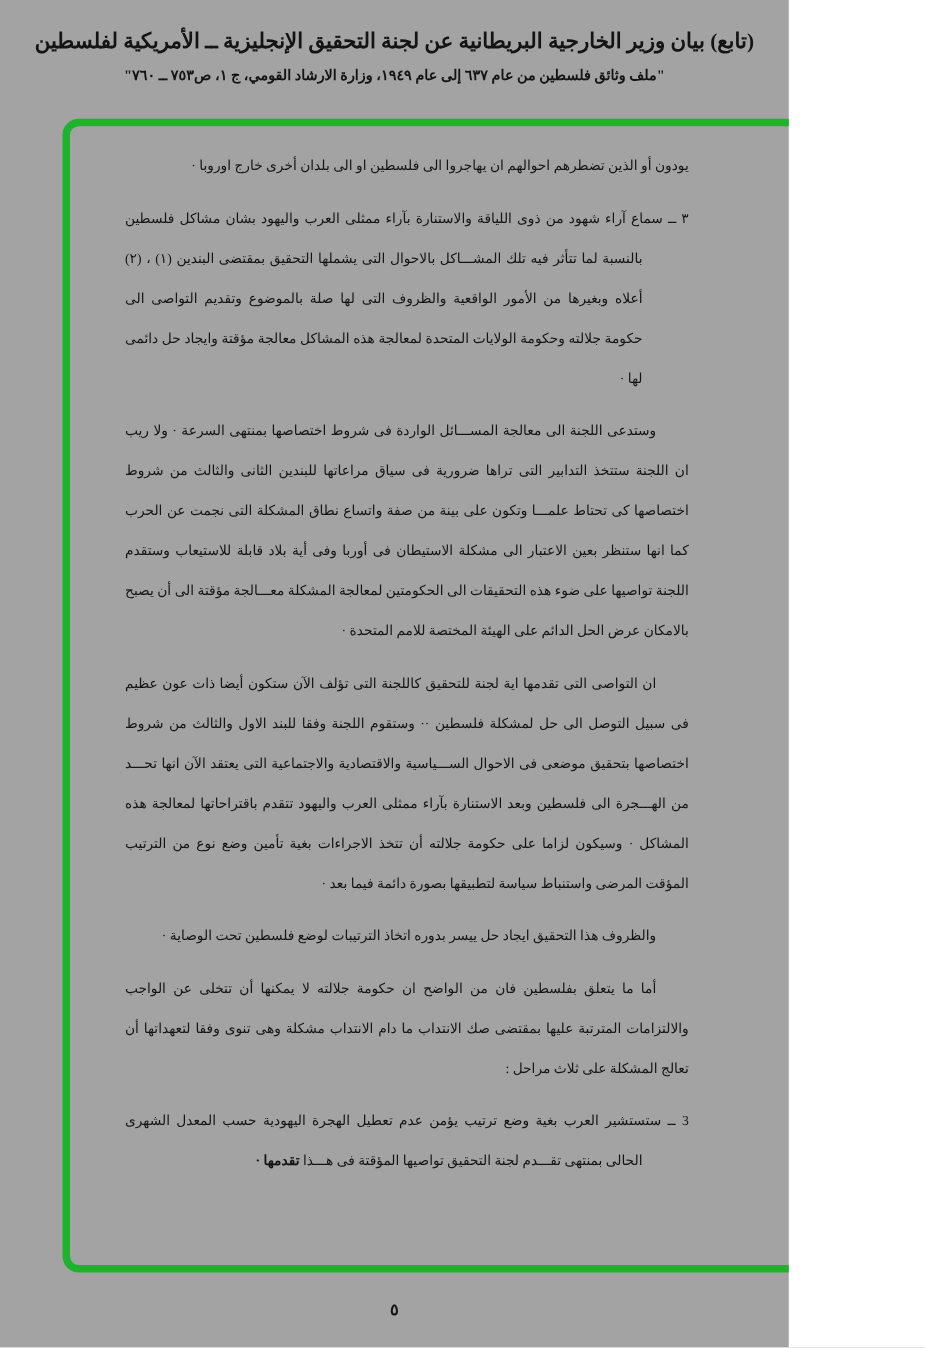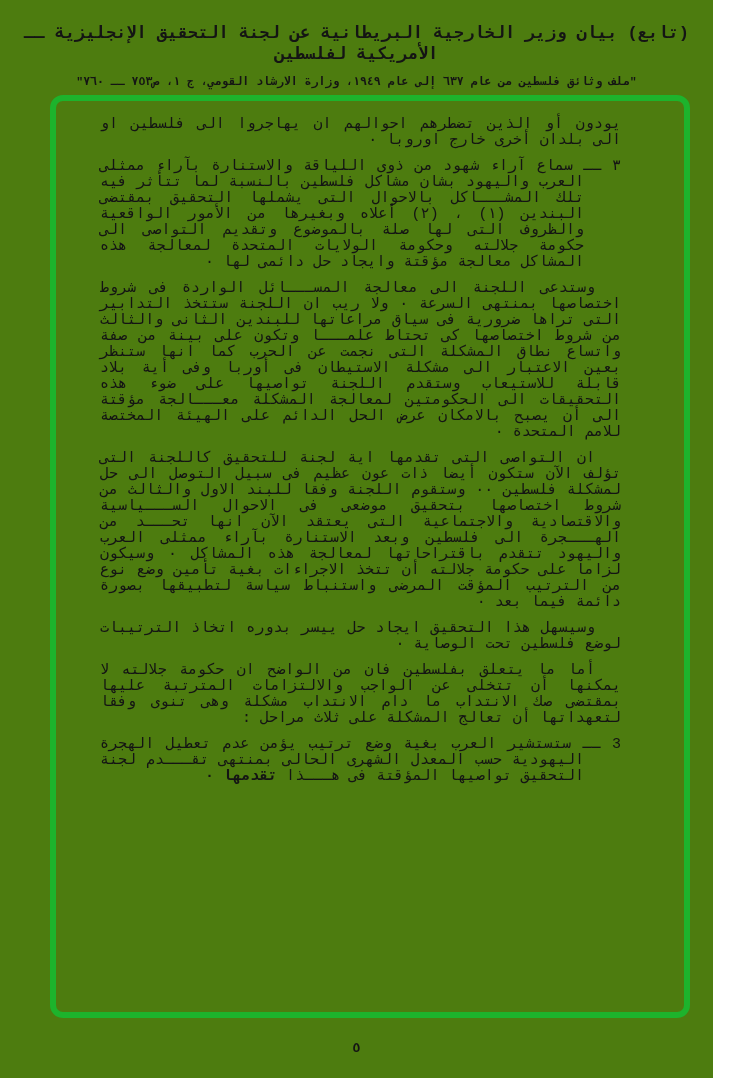--- a/index.html
+++ b/index.html
@@ -1,21 +1,21 @@
 <!DOCTYPE html>
 <html lang="ar"><head>
 <meta charset="utf-8">
 <style>
   html, body { margin: 0; padding: 0; background: #ffffff; }
   .page {
     position: relative;
-    width: 713px;
+    width: 631px;
     height: 1078px;
-    background: #4d7c0f;
-    font-family: Liberation Mono, monospace;
+    background: #a3a3a3;
+    font-family: Liberation Serif, serif;
     color: #141414;
     overflow: hidden;
   }
   .header {
     position: absolute;
     top: 22px; left: 0; right: 0;
     text-align: center;
     direction: rtl;
   }
   .header .title {
@@ -34,26 +34,26 @@
     top: 95px;
     width: 640px;
     height: 923px;
     box-sizing: border-box;
     border: 6px solid #1db32c;
     border-radius: 13px;
   }
   .content {
     position: absolute;
     top: 117px;
-    right: 92px;
+    right: 80px;
     left: 100px;
     direction: rtl;
     text-align: justify;
-    font-size: 15px;
-    line-height: 16px;
+    font-size: 11px;
+    line-height: 32px;
   }
   .para {
     margin: 0 0 10px 0;
     text-indent: 26px;
   }
   .para.flush { text-indent: 0; }
   .item {
     margin: 0 0 10px 0;
     padding-right: 37px;
     text-indent: -37px;
@@ -85,21 +85,21 @@
     <p class="para flush">يودون أو الذين تضطرهم احوالهم ان يهاجروا الى فلسطين او الى بلدان أخرى خارج اوروبا ·</p>
 
     <p class="item"><span class="num">٣ ــ</span> <span>سماع آراء شهود من ذوى اللياقة والاستنارة بآراء ممثلى العرب واليهود بشان مشاكل فلسطين بالنسبة لما تتأثر فيه تلك المشـــاكل بالاحوال التى يشملها التحقيق بمقتضى البندين (١) ، (٢) أعلاه وبغيرها من الأمور الواقعية والظروف التى لها صلة بالموضوع وتقديم التواصى الى حكومة جلالته وحكومة الولايات المتحدة لمعالجة هذه المشاكل معالجة مؤقتة وايجاد حل دائمى لها ·</span></p>
 
 
 
     <p class="para">وستدعى اللجنة الى معالجة المســـائل الواردة فى شروط اختصاصها بمنتهى السرعة · ولا ريب ان اللجنة ستتخذ التدابير التى تراها ضرورية فى سياق مراعاتها للبندين الثانى والثالث من شروط اختصاصها كى تحتاط علمـــا وتكون على بينة من صفة واتساع نطاق المشكلة التى نجمت عن الحرب كما انها ستنظر بعين الاعتبار الى مشكلة الاستيطان فى أوربا وفى أية بلاد قابلة للاستيعاب وستقدم اللجنة تواصيها على ضوء هذه التحقيقات الى الحكومتين لمعالجة المشكلة معـــالجة مؤقتة الى أن يصبح بالامكان عرض الحل الدائم على الهيئة المختصة للامم المتحدة ·</p>
 
     <p class="para">ان التواصى التى تقدمها اية لجنة للتحقيق كاللجنة التى تؤلف الآن ستكون أيضا ذات عون عظيم فى سبيل التوصل الى حل لمشكلة فلسطين ·· وستقوم اللجنة وفقا للبند الاول والثالث من شروط اختصاصها بتحقيق موضعى فى الاحوال الســـياسية والاقتصادية والاجتماعية التى يعتقد الآن انها تحـــد من الهـــجرة الى فلسطين وبعد الاستنارة بآراء ممثلى العرب واليهود تتقدم باقتراحاتها لمعالجة هذه المشاكل · وسيكون لزاما على حكومة جلالته أن تتخذ الاجراءات بغية تأمين وضع نوع من الترتيب المؤقت المرضى واستنباط سياسة لتطبيقها بصورة دائمة فيما بعد ·</p>
 
-    <p class="para">وسيسهل هذا التحقيق ايجاد حل ييسر بدوره اتخاذ الترتيبات لوضع فلسطين تحت الوصاية ·</p>
+    <p class="para">والظروف هذا التحقيق ايجاد حل ييسر بدوره اتخاذ الترتيبات لوضع فلسطين تحت الوصاية ·</p>
 
     <p class="para">أما ما يتعلق بفلسطين فان من الواضح ان حكومة جلالته لا يمكنها أن تتخلى عن الواجب والالتزامات المترتبة عليها بمقتضى صك الانتداب ما دام الانتداب مشكلة وهى تنوى وفقا لتعهداتها أن تعالج المشكلة على ثلاث مراحل :</p>
 
     <p class="item"><span class="num">3 ــ</span> <span>ستستشير العرب بغية وضع ترتيب يؤمن عدم تعطيل الهجرة اليهودية حسب المعدل الشهرى الحالى بمنتهى تقـــدم لجنة التحقيق تواصيها المؤقتة فى هـــذا </span><span class="emph">تقدمها ·</span></p>
 
   </div>
 
   <div class="page-num">٥</div>
 
 </div>

